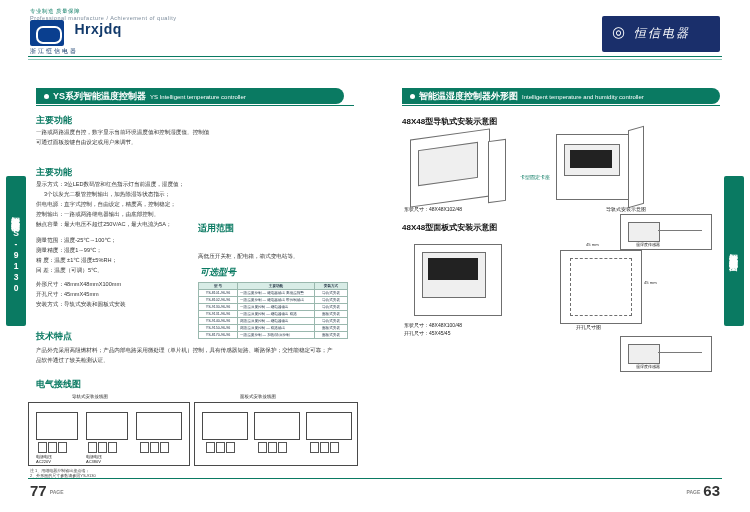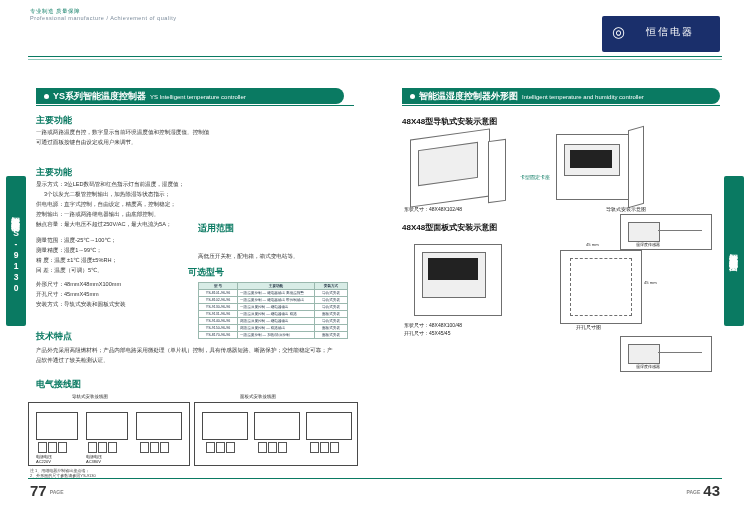--- a/index.html
+++ b/index.html
@@ -39,21 +39,21 @@
     letter-spacing:.5px;
   }
   .logo-left .cn{font-size:6px;color:#123a6b;display:block;margin-top:1px;letter-spacing:2px;}
   .tagline{position:absolute;left:30px;top:8px;font-size:5.5px;color:#0a7a62;letter-spacing:.5px;}
   .tagline .en{color:#7a8a9a;display:block;}
 
   .logo-right{position:absolute;right:30px;top:16px;width:118px;height:36px;background:#1a2f6b;border-radius:2px;}
   .logo-right .mark{
     position:absolute;left:10px;top:7px;width:26px;height:20px;color:#fff;font-size:15px;font-weight:bold;
   }
-  .logo-right .txt{position:absolute;left:44px;top:9px;color:#fff;font-size:10px;letter-spacing:2px;}
+  .logo-right .txt{position:absolute;left:32px;top:9px;color:#fff;font-size:12px;letter-spacing:2px;font-style:italic;}
 
   
   .sec-title{
     position:absolute;height:16px;background:#0a7a62;color:#fff;
     font-size:9px;font-weight:bold;line-height:16px;padding-left:8px;
     border-radius:0 8px 8px 0;white-space:nowrap;
   }
   .sec-title .en{font-size:6px;font-weight:normal;margin-left:4px;}
   .sec-title .dot{
     display:inline-block;width:5px;height:5px;background:#fff;border-radius:50%;
@@ -131,20 +131,25 @@
 </head>
 <body>
 
 <div class="page">
 
   <div class="tagline">
     <span>专业制造  质量保障</span>
     <span class="en">Professional manufacture / Achievement of quality</span>
   </div>
 
+  <div class="logo-left">
+    <span class="badge"></span>
+    <span class="name">Hrxjdq</span>
+    <span class="cn">浙江恒信电器</span>
+  </div>
 
   <div class="logo-right">
     <div class="mark">◎</div>
     <div class="txt">恒信电器</div>
   </div>
 
   <div class="hdr-rule"></div>
   <div class="hdr-rule thin"></div>
 
   <div class="side-tab left">智能温湿度控制器YS-9130</div>
@@ -178,21 +183,21 @@
   <div class="body-text" style="left:36px;top:300px;">安装方式：导轨式安装和圆板式安装</div>
 
   <div class="h3" style="left:36px;top:330px;">技术特点</div>
   <div class="body-text w2" style="left:36px;top:346px;width:300px;">产品外壳采用高阻燃材料；产品内部电路采用微处理（单片机）控制，具有传感器短路、断路保护；交性能稳定可靠；产品软件通过了较关检测认证。</div>
 
   <div class="h3" style="left:36px;top:378px;">电气接线图</div>
 
 
   <div class="h3" style="left:198px;top:222px;text-align:right;">适用范围</div>
   <div class="body-text" style="left:198px;top:252px;width:150px;">高低压开关柜，配电箱，箱式变电站等。</div>
-  <div class="h3" style="left:188px;top:266px;">可选型号</div>
+  <div class="h3" style="left:200px;top:266px;font-style:italic;">可选型号</div>
 
   <table class="tbl">
     <thead>
       <tr>
         <th style="width:34px">型  号</th>
         <th>主要功能</th>
         <th style="width:28px">安装方式</th>
       </tr>
     </thead>
     <tbody>
@@ -312,16 +317,16 @@
   <div class="box fill" style="left:628px;top:344px;width:30px;height:18px;"></div>
   <div class="lead" style="left:658px;top:352px;width:44px;height:1px;"></div>
   <div class="draw-cap" style="left:636px;top:364px;font-size:4px;">温湿度传感器</div>
 
 
   <div class="footer-rule"></div>
   <div class="pg-left">
     <span>77</span><small>PAGE</small>
   </div>
   <div class="pg-right">
-    <small>PAGE</small><span>43</span>
+    <small>PAGE</small><span>63</span>
   </div>
 
 </div>
 
 </body></html>

